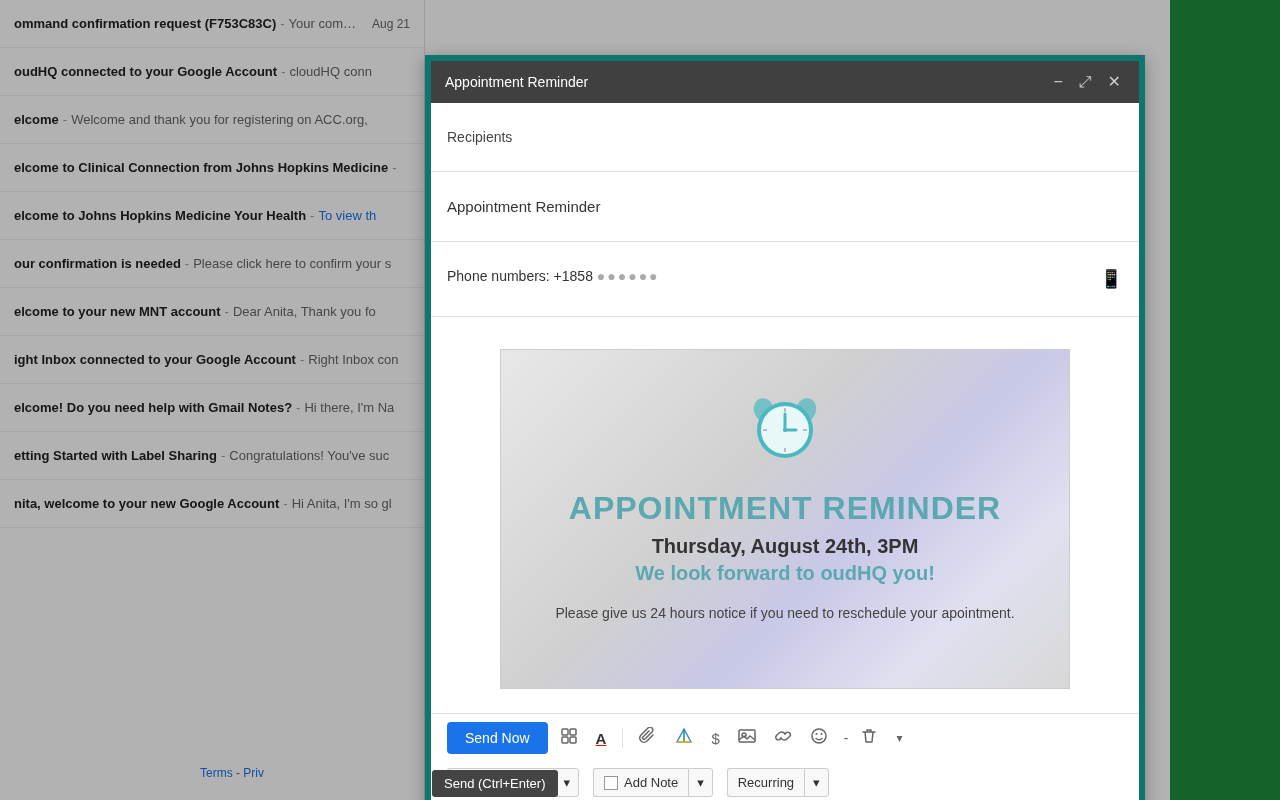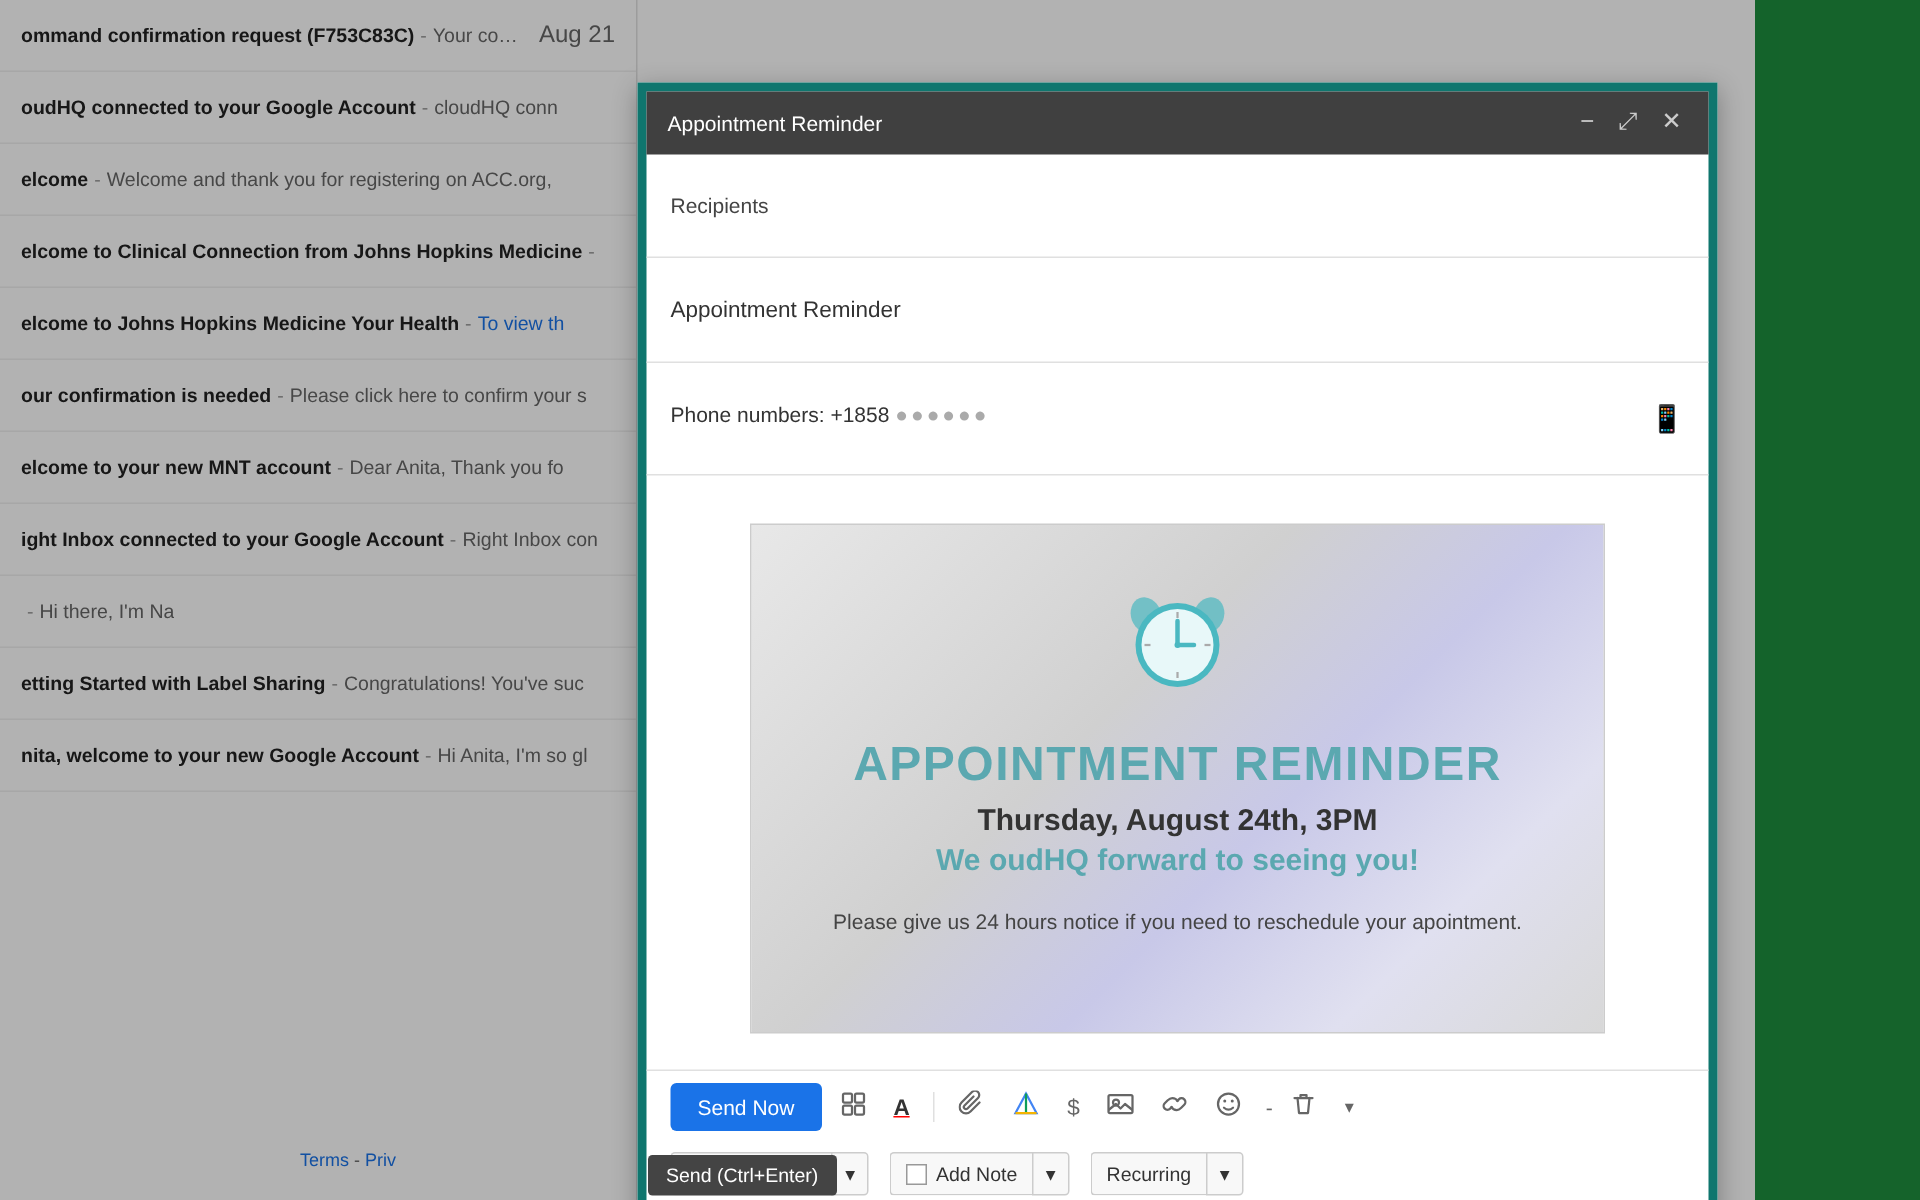--- a/index.html
+++ b/index.html
@@ -64,21 +64,21 @@
       white-space: nowrap;
     }
 
     .email-item .preview .link-text {
       color: #1a73e8;
     }
 
     .email-date {
       margin-left: auto;
       color: #666;
-      font-size: 16px;
+      font-size: 12px;
       flex-shrink: 0;
       padding-left: 8px;
     }
 
     
     .footer-links {
       position: absolute;
       bottom: 20px;
       left: 200px;
       font-size: 12px;
@@ -371,20 +371,21 @@
     <span class="sender">elcome to your new MNT account</span>
     <span class="separator"> - </span>
     <span class="preview">Dear Anita, Thank you fo</span>
   </div>
   <div class="email-item">
     <span class="sender">ight Inbox connected to your Google Account</span>
     <span class="separator"> - </span>
     <span class="preview">Right Inbox con</span>
   </div>
   <div class="email-item">
+    <span class="sender">elcome! Do you need help with Gmail Notes?</span>
     <span class="separator"> - </span>
     <span class="preview">Hi there, I'm Na</span>
   </div>
   <div class="email-item">
     <span class="sender">etting Started with Label Sharing</span>
     <span class="separator"> - </span>
     <span class="preview">Congratulations! You've suc</span>
   </div>
   <div class="email-item">
     <span class="sender">nita, welcome to your new Google Account</span>
@@ -454,21 +455,21 @@
             <line x1="67" y1="50" x2="63" y2="50" stroke="#aaa" stroke-width="1.5"></line>
 
             <line x1="45" y1="72" x2="45" y2="68" stroke="#aaa" stroke-width="1.5"></line>
 
             <line x1="23" y1="50" x2="27" y2="50" stroke="#aaa" stroke-width="1.5"></line>
           </svg>
         </div>
 
         <div class="appointment-title-text">APPOINTMENT REMINDER</div>
         <div class="appointment-date">Thursday, August 24th, 3PM</div>
-        <div class="appointment-forward">We oudHQ forward to seeing you!</div>
+        <div class="appointment-forward">We look forward to oudHQ you!</div>
         <div class="appointment-notice">Please give us 24 hours notice if you need to reschedule your apointment.</div>
       </div>
     </div>
   </div>
 
   <div class="modal-toolbar">
     <button class="send-btn">Send Now</button>
 
     <button class="toolbar-icon-btn" title="Formatting">
       <span>

